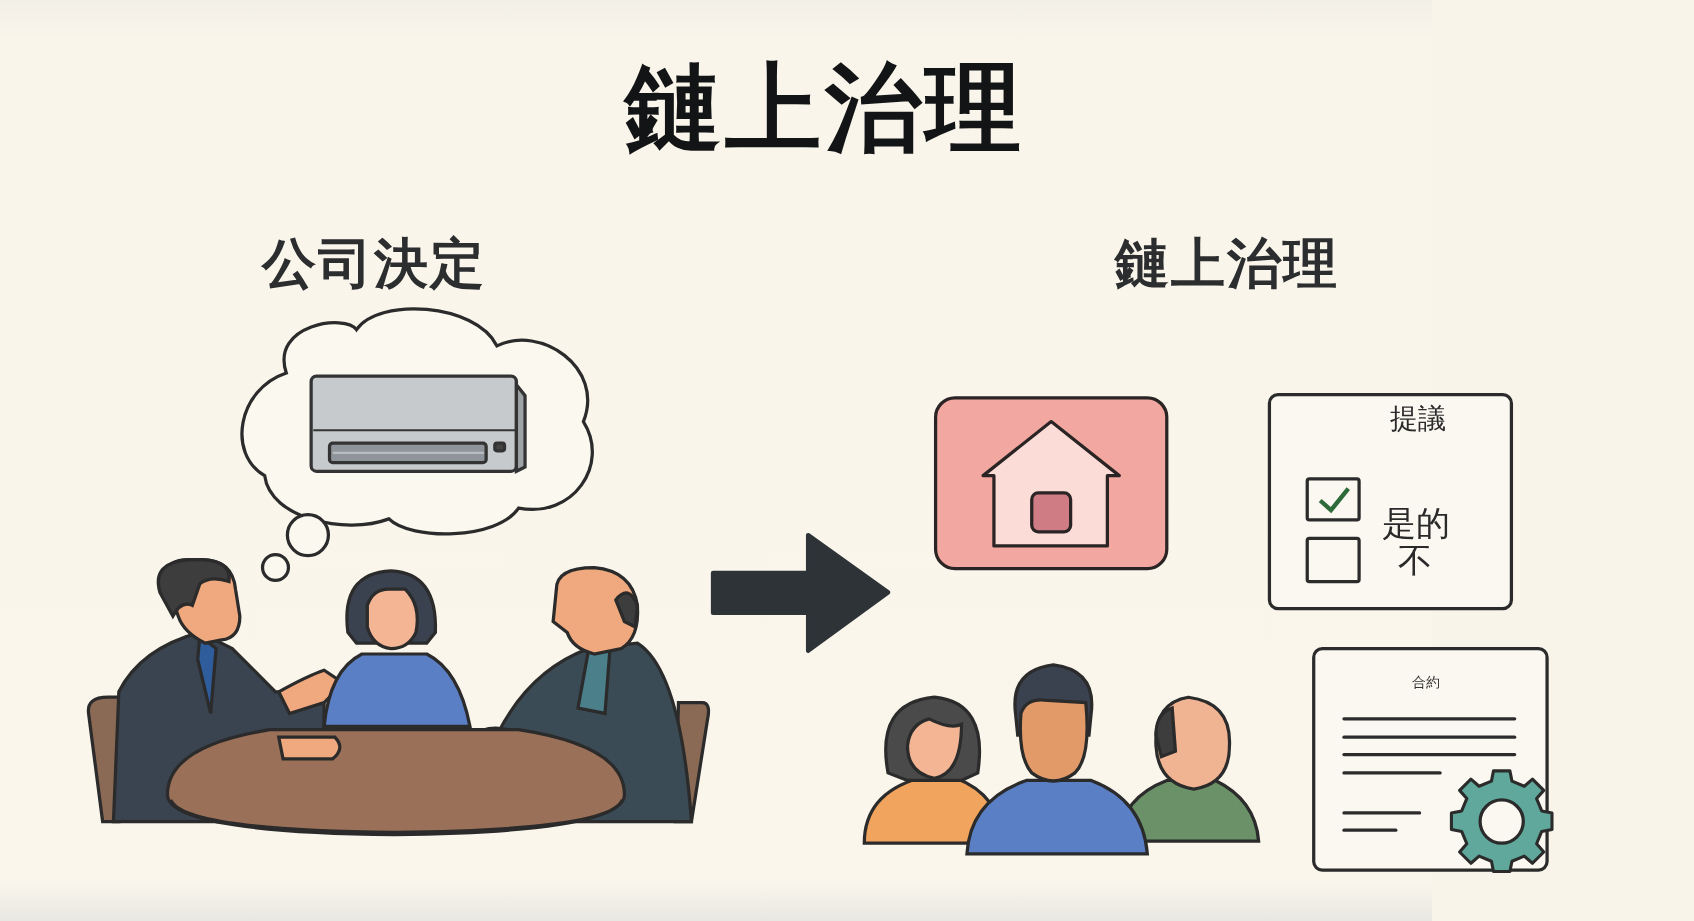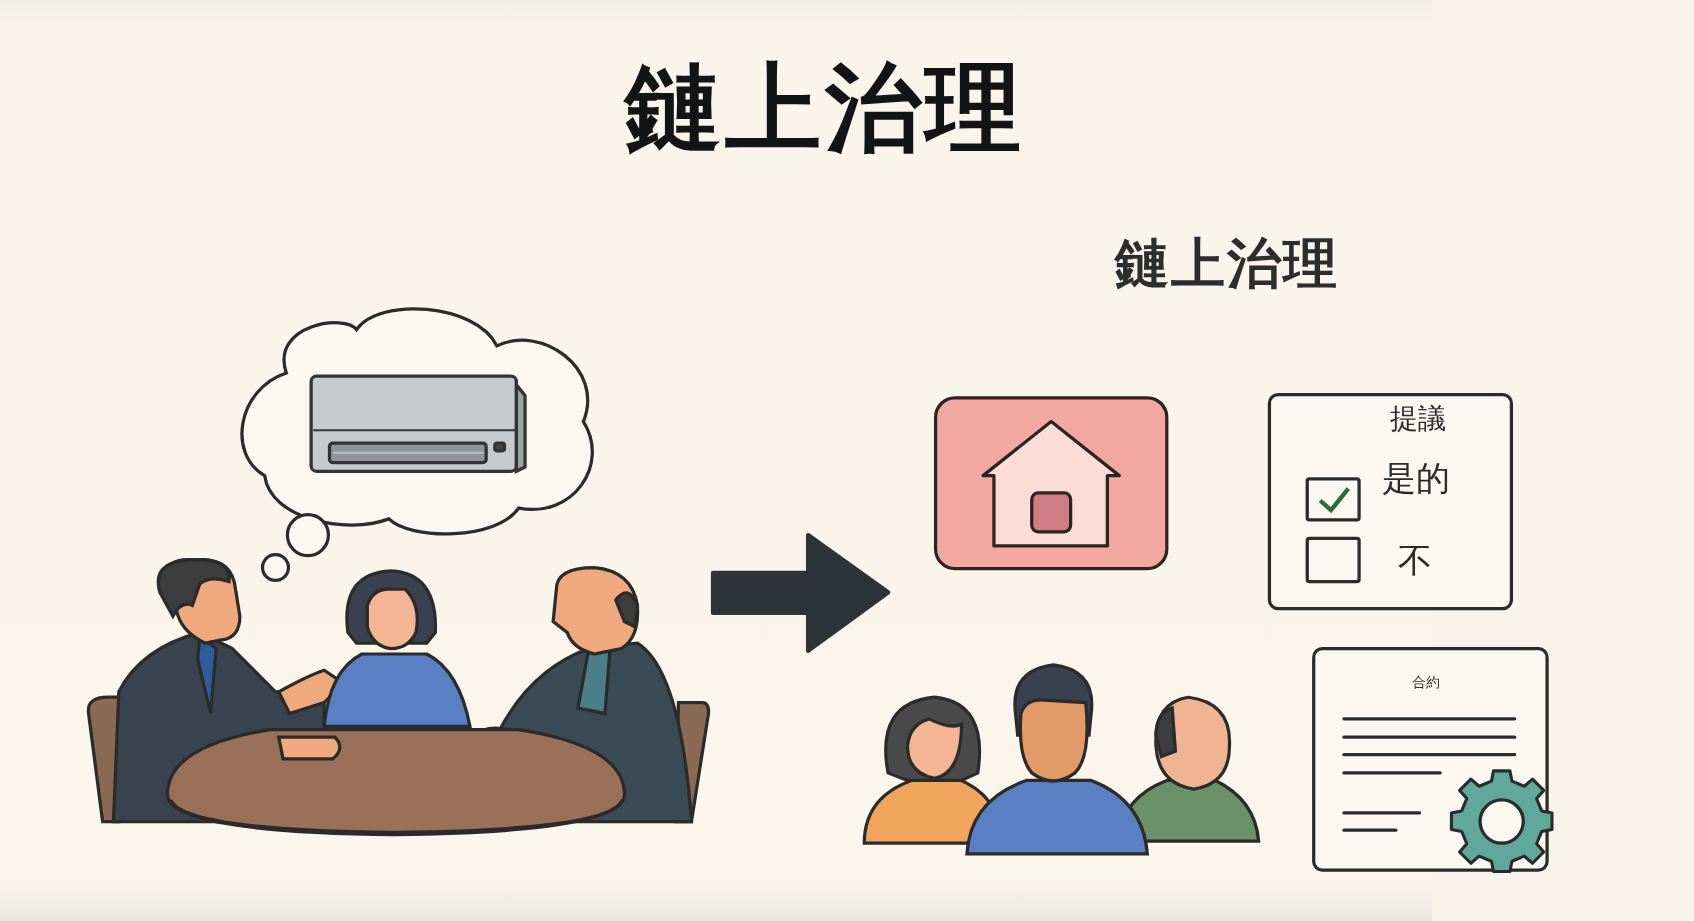--- a/index.html
+++ b/index.html
@@ -4,21 +4,21 @@
 <style>
   html, body { margin:0; padding:0; }
   body { width:1694px; height:921px; overflow:hidden; background:#f8f4ea; font-family:"DejaVu Sans", sans-serif; }
   .stage { position:relative; width:1432px; height:921px; background:linear-gradient(#f2efe7 0px, #f9f5eb 40px, #faf6ec 880px, #e9e7e2 921px); }
   svg.art { position:absolute; left:0; top:0; width:1694px; height:921px; }
   .txt { position:absolute; color:#1b1d1f; font-family:"DejaVu Sans", sans-serif; white-space:nowrap; }
   .main-title { left:0; width:1650px; text-align:center; top:45px; font-size:96px; font-weight:bold; color:#121416; letter-spacing:4px; }
   .sub-left { left:262px; top:228px; font-size:54px; font-weight:bold; color:#2b2d2f; letter-spacing:2px; }
   .sub-right { left:1115px; top:228px; font-size:54px; font-weight:bold; color:#2b2d2f; letter-spacing:2px; }
   .prop-title { left:1346px; top:400px; font-size:28px; color:#2a2a2a;margin-left:44px; }
-  .opt-yes { left:1382px; top:456px; font-size:34px; color:#2a2a2a; }
+  .opt-yes { left:1382px; top:501px; font-size:34px; color:#2a2a2a; }
   .opt-no { left:1398px; top:538px; font-size:34px; color:#2a2a2a; }
   .contract-title { left:1412px; top:674px; font-size:14px; color:#333; }
 </style>
 </head>
 <body>
 
 <div class="stage">
 <svg class="art" viewBox="0 0 1568 852" preserveAspectRatio="none">
 
   <g stroke="#2b2b2b" stroke-width="3" fill="#fbf8f0">
@@ -111,18 +111,19 @@
     </g>
   </g>
 
   <g transform="translate(1390,760)" stroke="#2b2b2b" stroke-width="3">
     <path d="M-8,-42 L8,-42 L10,-32 L22,-27 L30,-34 L41,-23 L34,-15 L39,-3 L49,-1 L49,15 L39,17 L34,29 L41,37 L30,48 L22,41 L10,46 L8,56 L-8,56 L-10,46 L-22,41 L-30,48 L-41,37 L-34,29 L-39,17 L-49,15 L-49,-1 L-39,-3 L-34,-15 L-41,-23 L-30,-34 L-22,-27 L-10,-32 Z" transform="translate(0,-7) scale(0.95)" fill="#5fa89b" stroke-linejoin="round"></path>
     <circle cx="0" cy="0" r="20" fill="#fbf8f1"></circle>
   </g>
 </svg>
 
 <div class="txt main-title">鏈上治理</div>
+<div class="txt sub-left">公司決定</div>
 <div class="txt sub-right">鏈上治理</div>
 <div class="txt prop-title">提議</div>
 <div class="txt opt-yes">是的</div>
 <div class="txt opt-no">不</div>
 <div class="txt contract-title">合約</div>
 </div>
 
 </body></html>

